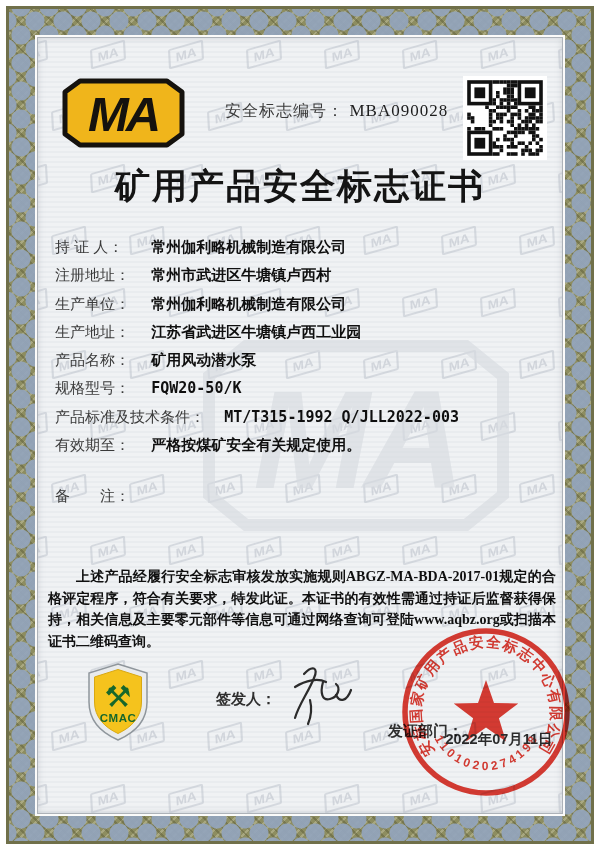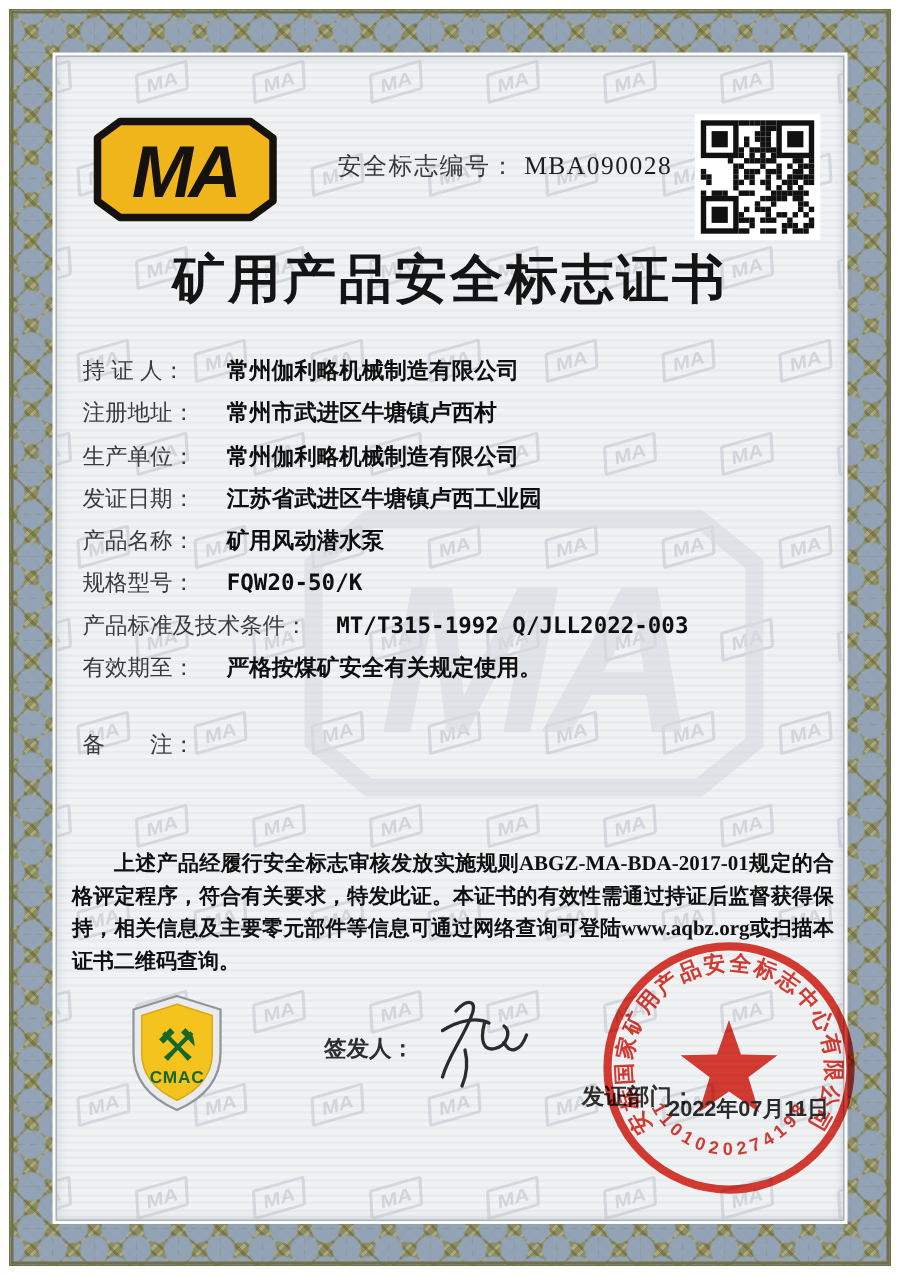--- a/index.html
+++ b/index.html
@@ -364,21 +364,21 @@
     </div>
     <div class="row">
       <span class="lab">注册地址：</span>
       <span class="val">常州市武进区牛塘镇卢西村</span>
     </div>
     <div class="row">
       <span class="lab">生产单位：</span>
       <span class="val">常州伽利略机械制造有限公司</span>
     </div>
     <div class="row">
-      <span class="lab">发证日期：</span>
+      <span class="lab">生产地址：</span>
       <span class="val">江苏省武进区牛塘镇卢西工业园</span>
     </div>
     <div class="row">
       <span class="lab">产品名称：</span>
       <span class="val">矿用风动潜水泵</span>
     </div>
     <div class="row">
       <span class="lab">规格型号：</span>
       <span class="val mono">FQW20-50/K</span>
     </div>

